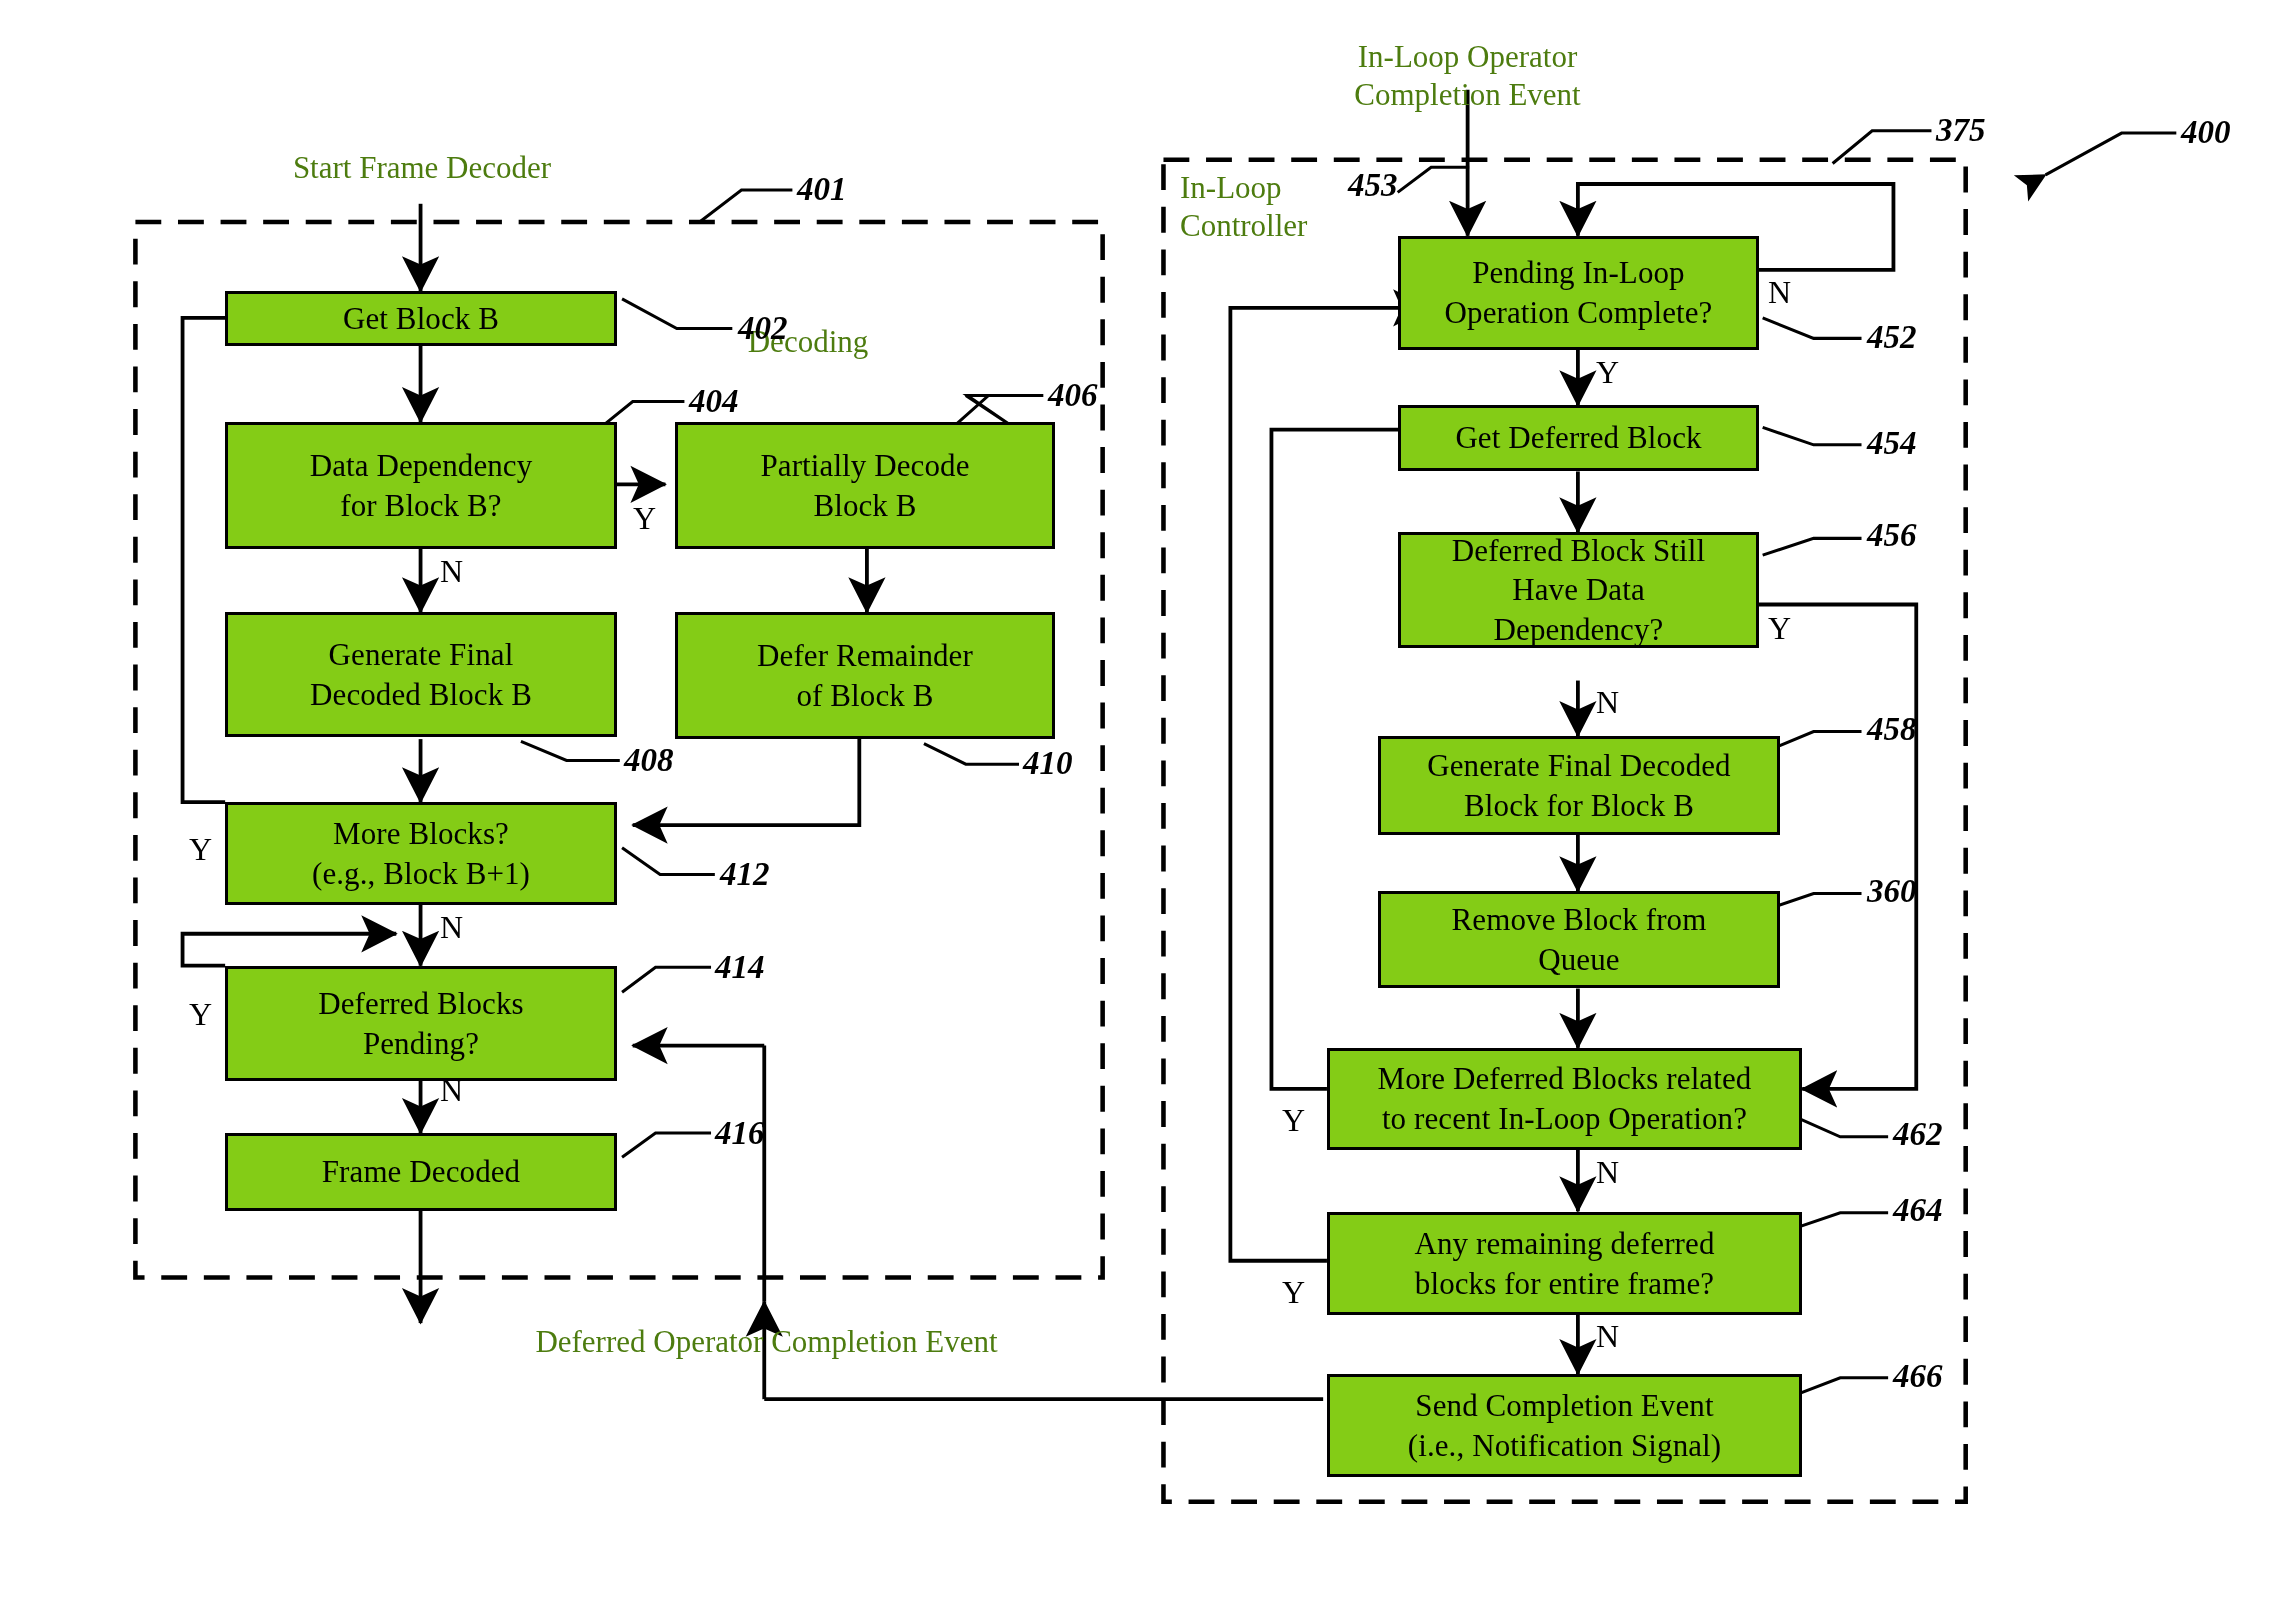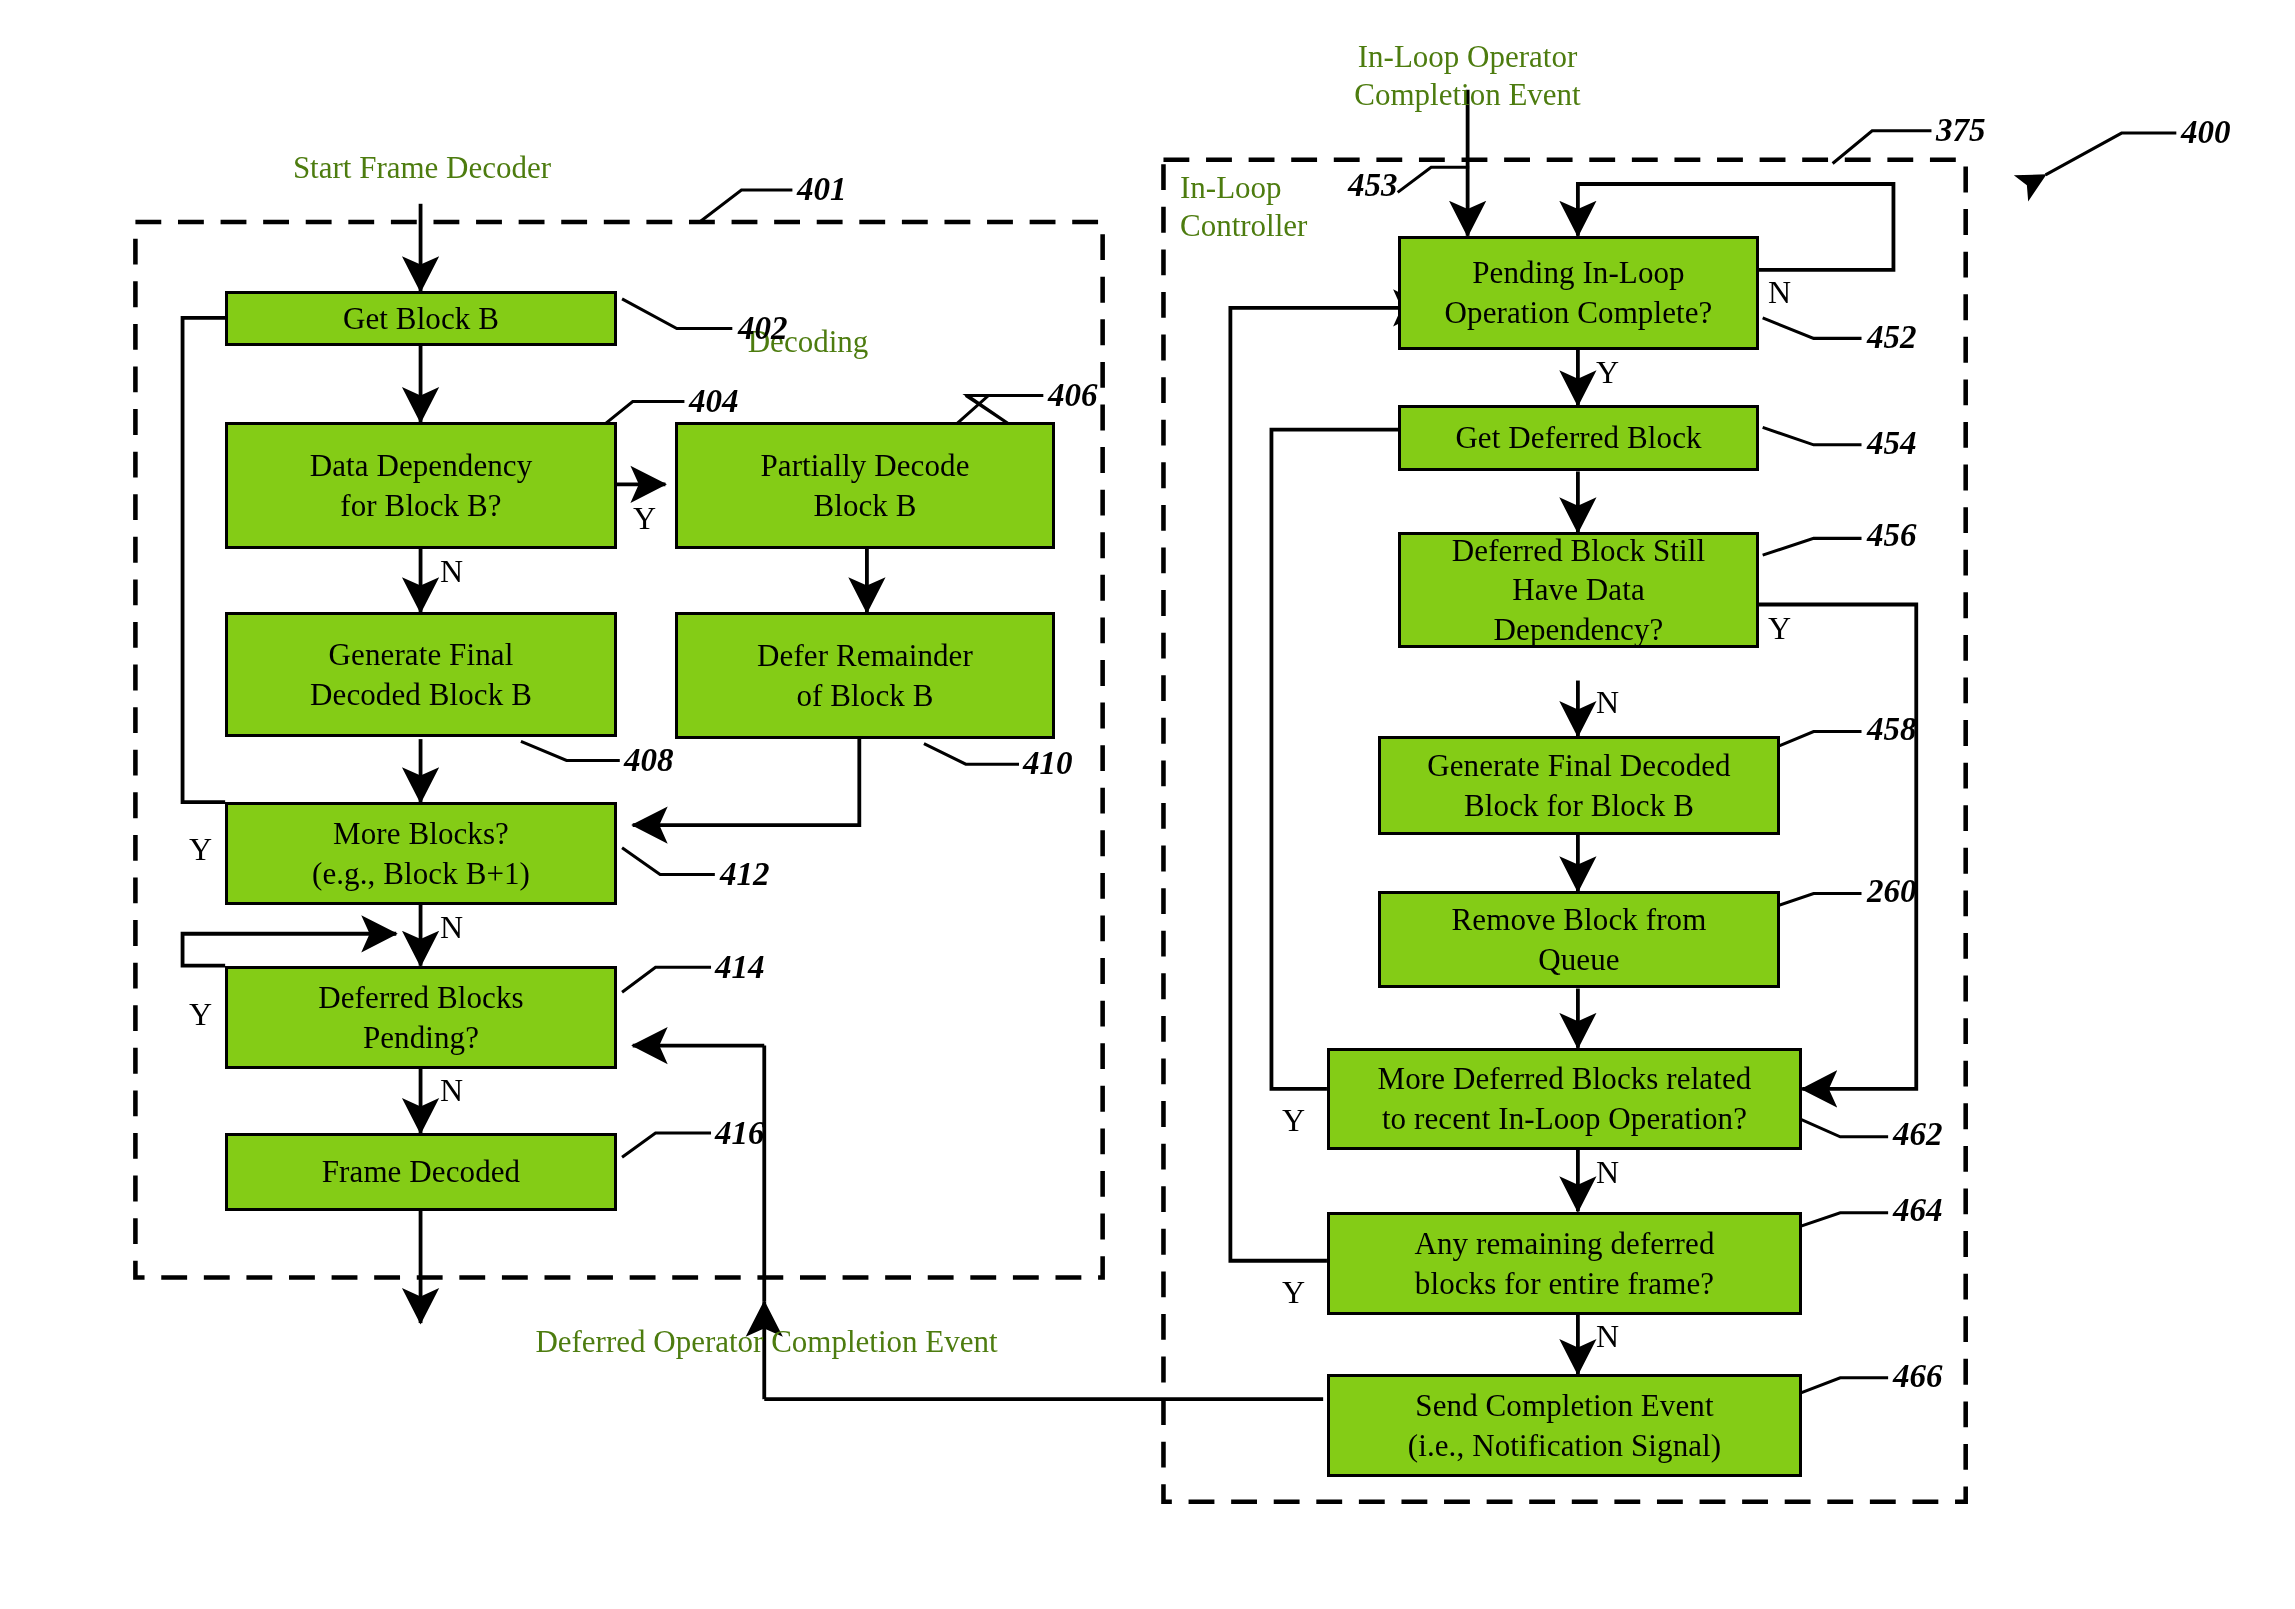--- a/index.html
+++ b/index.html
@@ -198,21 +198,21 @@
   </div>
 
   <div class="flowbox" style="left:675px; top:612px; width:380px; height:127px;">
     <span class="txt">Defer Remainder<br>of Block B</span>
   </div>
 
   <div class="flowbox" style="left:225px; top:802px; width:392px; height:103px;">
     <span class="txt">More Blocks?<br>(e.g., Block B+1)</span>
   </div>
 
-  <div class="flowbox" style="left:225px; top:966px; width:392px; height:103px;">
+  <div class="flowbox" style="left:225px; top:966px; width:392px; height:115px;">
     <span class="txt">Deferred Blocks<br>Pending?</span>
   </div>
 
   <div class="flowbox" style="left:225px; top:1133px; width:392px; height:78px;">
     <span class="txt">Frame Decoded</span>
   </div>
 
   <div class="flowbox" style="left:1398px; top:236px; width:361px; height:114px;">
     <span class="txt">Pending In-Loop<br>Operation Complete?</span>
   </div>
@@ -281,19 +281,19 @@
   <div class="refnum" style="left:715px; top:951px;">414</div>
   <div class="refnum" style="left:715px; top:1117px;">416</div>
 
   <div class="refnum" style="left:1936px; top:114px;">375</div>
   <div class="refnum" style="left:2181px; top:116px;">400</div>
   <div class="refnum" style="left:1348px; top:169px;">453</div>
   <div class="refnum" style="left:1867px; top:321px;">452</div>
   <div class="refnum" style="left:1867px; top:427px;">454</div>
   <div class="refnum" style="left:1867px; top:519px;">456</div>
   <div class="refnum" style="left:1867px; top:713px;">458</div>
-  <div class="refnum" style="left:1867px; top:875px;">260</div>
+  <div class="refnum" style="left:1867px; top:875px;">360</div>
   <div class="refnum" style="left:1893px; top:1118px;">462</div>
   <div class="refnum" style="left:1893px; top:1194px;">464</div>
   <div class="refnum" style="left:1893px; top:1360px;">466</div>
 
 </div>
 
 
 </body></html>

